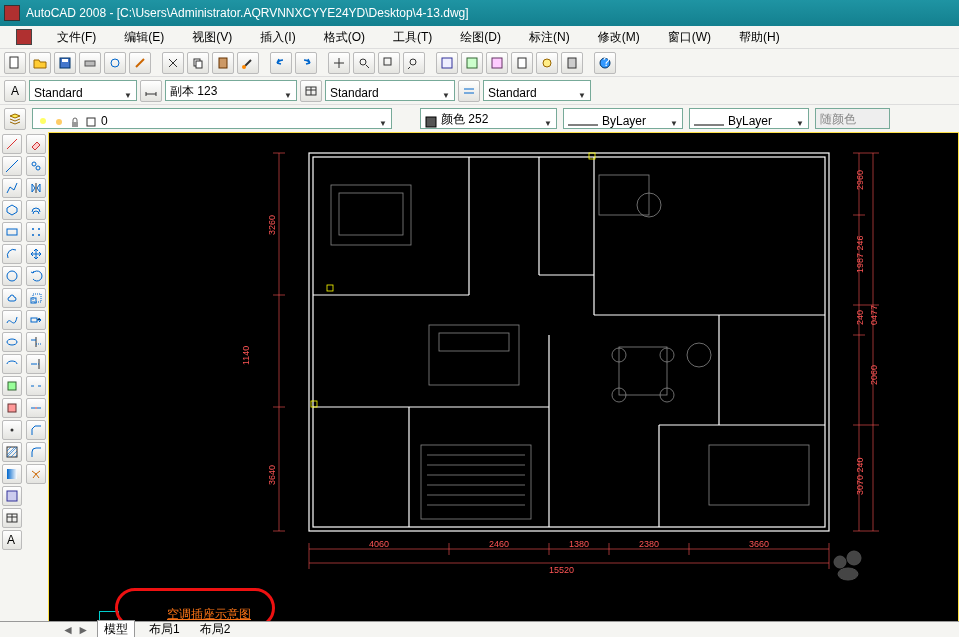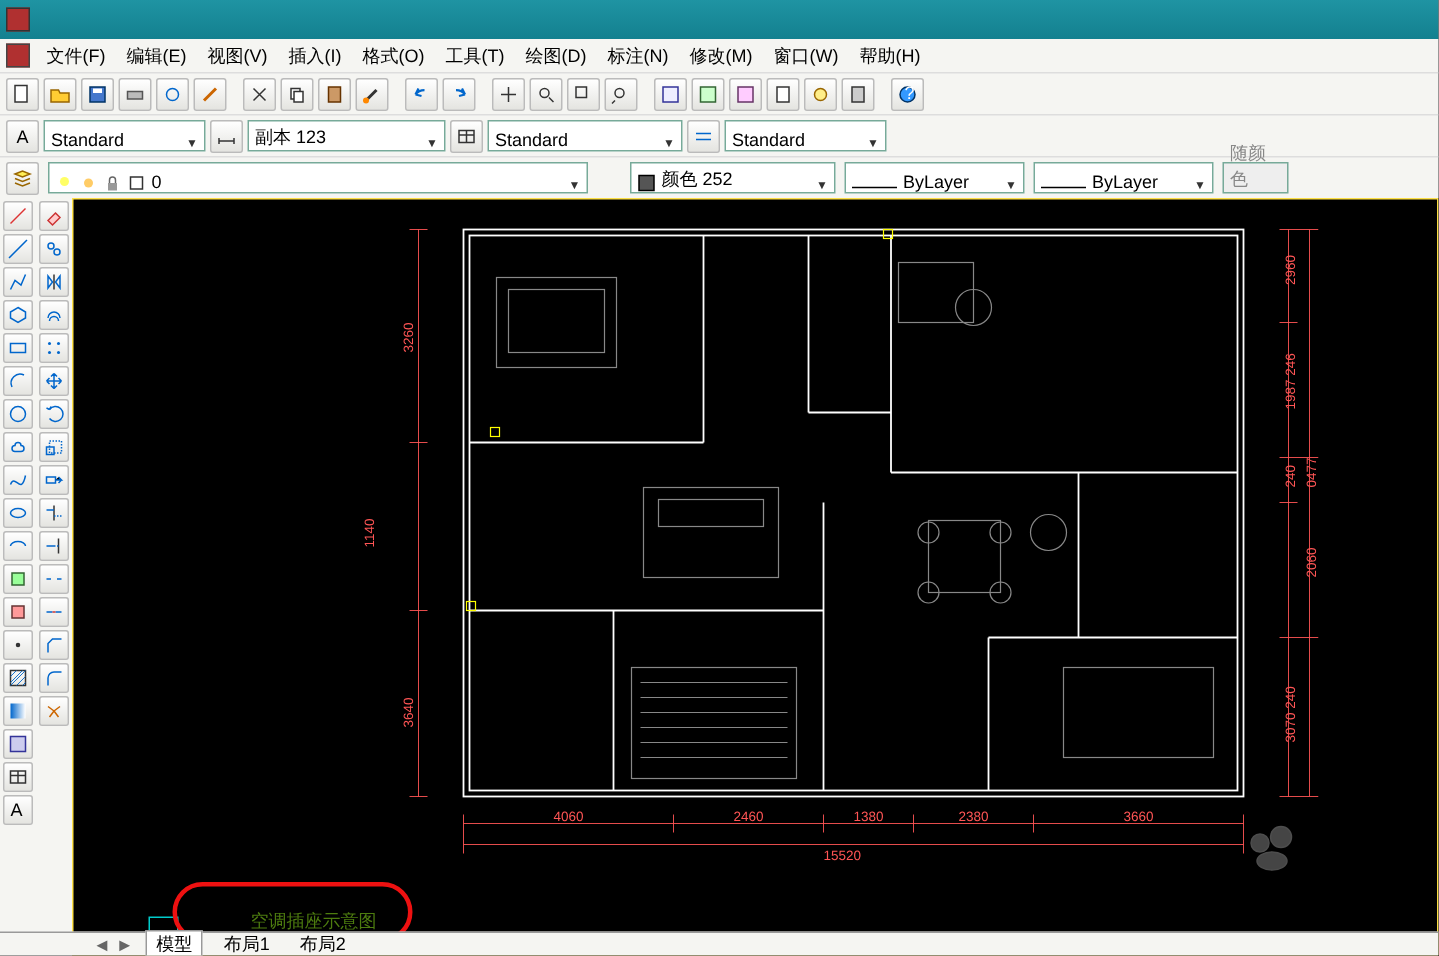--- a/index.html
+++ b/index.html
@@ -1,51 +1,52 @@
 <!DOCTYPE html>
 <html><head>
 <meta charset="utf-8">
 <style>
 *{margin:0;padding:0;box-sizing:border-box;font-family:"SimSun",Arial,sans-serif;font-size:12px}
 body{width:959px;height:637px;background:#f0f0f0;overflow:hidden;position:relative}
 .titlebar{height:26px;background:linear-gradient(#1f94a3,#13808f);color:#fff;display:flex;align-items:center;padding:0 4px;gap:6px}
 .titlebar .app-icon{width:16px;height:16px;background:#b03030;display:inline-block;border:1px solid #333}
 .titlebar .title{flex:1;color:#fff}
-.menubar{height:22px;background:#f5f5f2;display:flex;align-items:center;padding:2px 4px;gap:2px}
+.menubar{height:22px;background:#f5f5f2;display:flex;align-items:center;padding:2px 16px;gap:16px}
 .menubar .mi-icon{width:16px;height:16px;background:#b03030;display:inline-block;margin-right:3px;border:1px solid #444}
 .menubar .mitem{padding:2px 6px;color:#000;cursor:default}
 .toolbar{height:28px;background:#f5f5f2;display:flex;align-items:center;padding:2px 4px;gap:3px;border-top:1px solid #ddd}
 .tbtn{width:22px;height:22px;border:1px solid #bbb;background:linear-gradient(#fff,#e4e4e0);border-radius:2px;display:flex;align-items:center;justify-content:center;font-size:11px;cursor:pointer}
 .tbtn svg{width:14px;height:14px}
 .tsep{width:5px;height:22px}
 .dropdown{height:21px;border:1px solid #7a9;background:#fff;display:flex;align-items:flex-end;padding:0 4px;gap:4px;font-size:12px}
 .dropdown .arrow{margin-left:auto;font-size:8px;color:#333}
 .layerbar{height:28px;background:#f5f5f2;display:flex;align-items:center;padding:2px 4px;gap:6px;border-top:1px solid #ddd}
 .main{display:flex;height:calc(637px - 26px - 22px - 28px - 28px - 28px);background:#000;position:relative}
 .vtoolbar{width:24px;background:#f5f5f2;display:flex;flex-direction:column;padding:2px;gap:2px}
 .vtoolbar .tbtn{width:20px;height:20px}
 .canvas{flex:1;background:#000;position:relative;border:1px solid #fde047;overflow:hidden}
 .floorplan{position:absolute;left:190px;top:12px;width:640px;height:450px}
 .wall{stroke:#fff;stroke-width:1.2;fill:none}
 .furn{stroke:#888;stroke-width:0.8;fill:none}
 .dim{stroke:#f55;stroke-width:0.6;fill:none}
 .dimtxt{fill:#f55;font-size:9px}
 .yel{stroke:#ff0;stroke-width:0.8;fill:none}
 .callout{position:absolute;left:66px;bottom:8px;width:160px;height:40px;border:3px solid #e11;border-radius:20px}
-.layout-label{position:absolute;left:118px;bottom:13px;color:#4d7c0f;font-size:12px;}
+.layout-label{position:absolute;left:118px;bottom:13px;color:#f97316;font-size:12px;text-decoration:underline}
 .cursor-mark{position:absolute;left:50px;bottom:5px;width:20px;height:20px;border:1px solid #0cc}
 .bottom-area{position:absolute;bottom:0;left:0;right:0;height:16px;background:#f5f5f2;border-top:1px solid #999;display:flex;align-items:center;padding:0 6px;font-size:11px;gap:8px}
 .watermark{position:absolute;right:92px;bottom:52px;width:36px;height:36px;opacity:.45}
 .watermark svg{stroke:#aaa;fill:#999}
 </style>
 </head>
 <body>
 
 <div class="titlebar">
   <span class="app-icon"></span>
+  <span class="title">AutoCAD 2008 - [C:\Users\Administrator.AQRVNNXCYYE24YD\Desktop\4-13.dwg]</span>
 </div>
 
 <div class="menubar">
   <span class="mi-icon"></span>
   <span class="mitem">文件(F)</span>
   <span class="mitem">编辑(E)</span>
   <span class="mitem">视图(V)</span>
   <span class="mitem">插入(I)</span>
   <span class="mitem">格式(O)</span>
   <span class="mitem">工具(T)</span>
@@ -264,21 +265,21 @@
     <span>ByLayer</span>
     <span class="arrow">▼</span>
   </div>
   <div class="dropdown" style="width:120px">
     <svg width="30" height="6">
         <line x1="0" y1="3" x2="30" y2="3" stroke="#000"></line>
       </svg>
     <span>ByLayer</span>
     <span class="arrow">▼</span>
   </div>
-  <div class="dropdown" style="width:44px;background:#eee;color:#888">
+  <div class="dropdown" style="width:75px;background:#eee;color:#888">
     <span>随颜色</span>
   </div>
 </div>
 
 <div class="main">
   <div class="vtoolbar">
     <div class="tbtn">
         <svg viewBox="0 0 14 14">
           <line x1="2" y1="12" x2="12" y2="2" stroke="#d33"></line>
         </svg>

